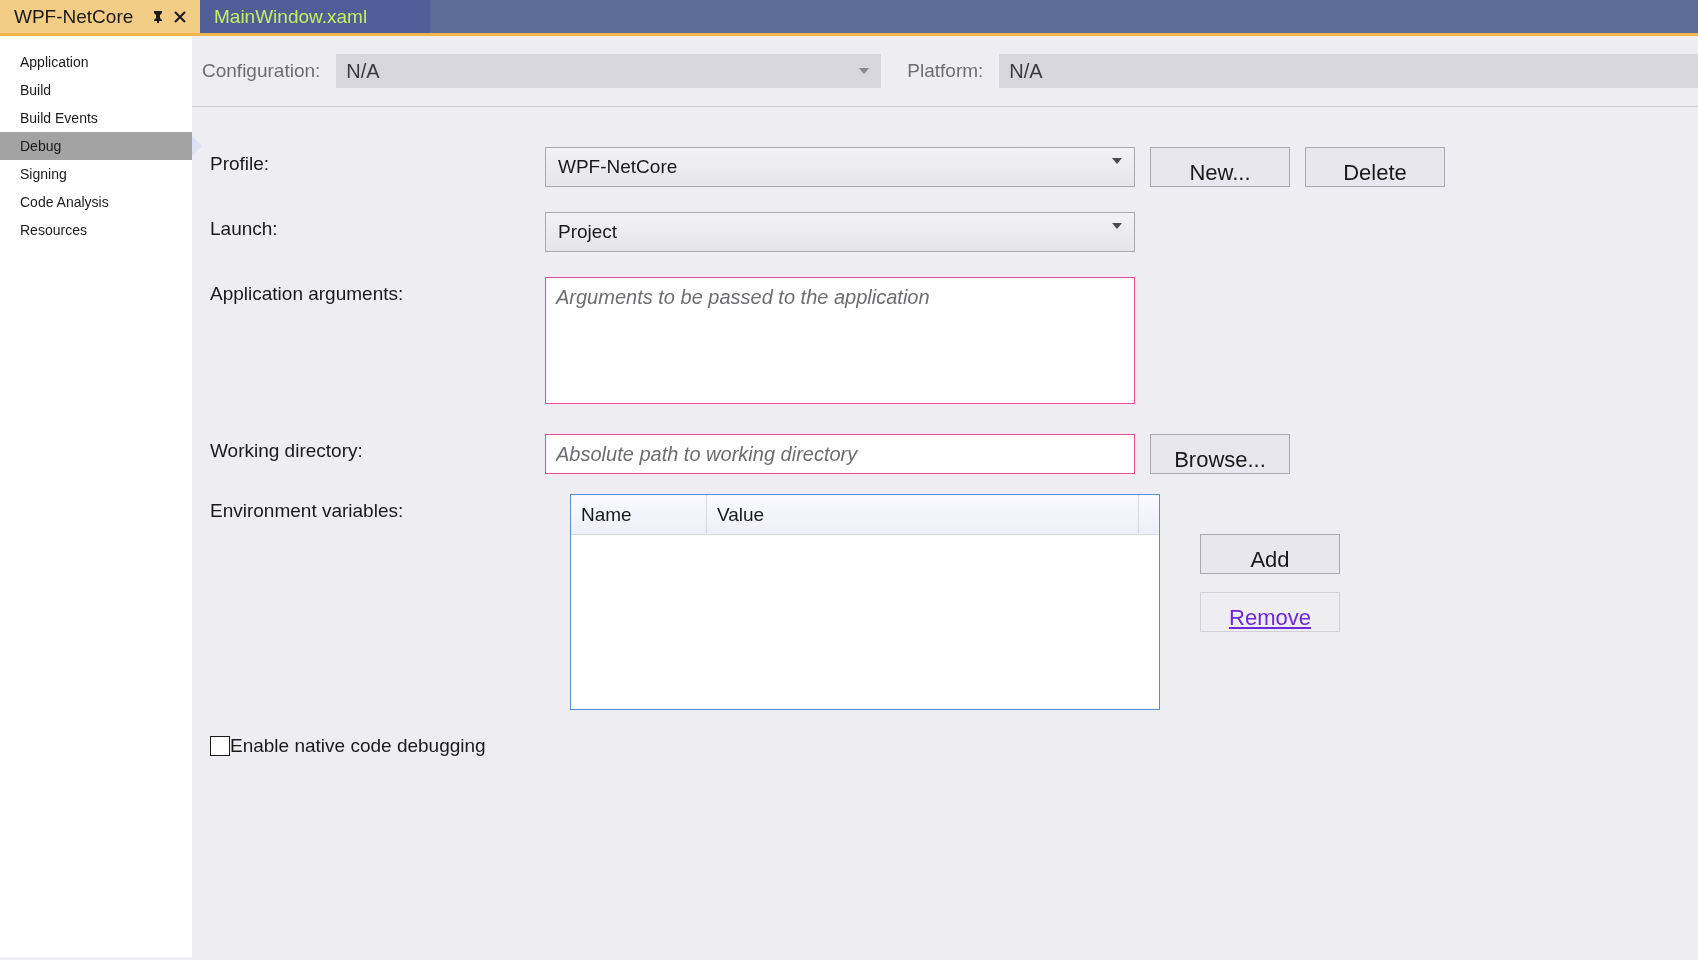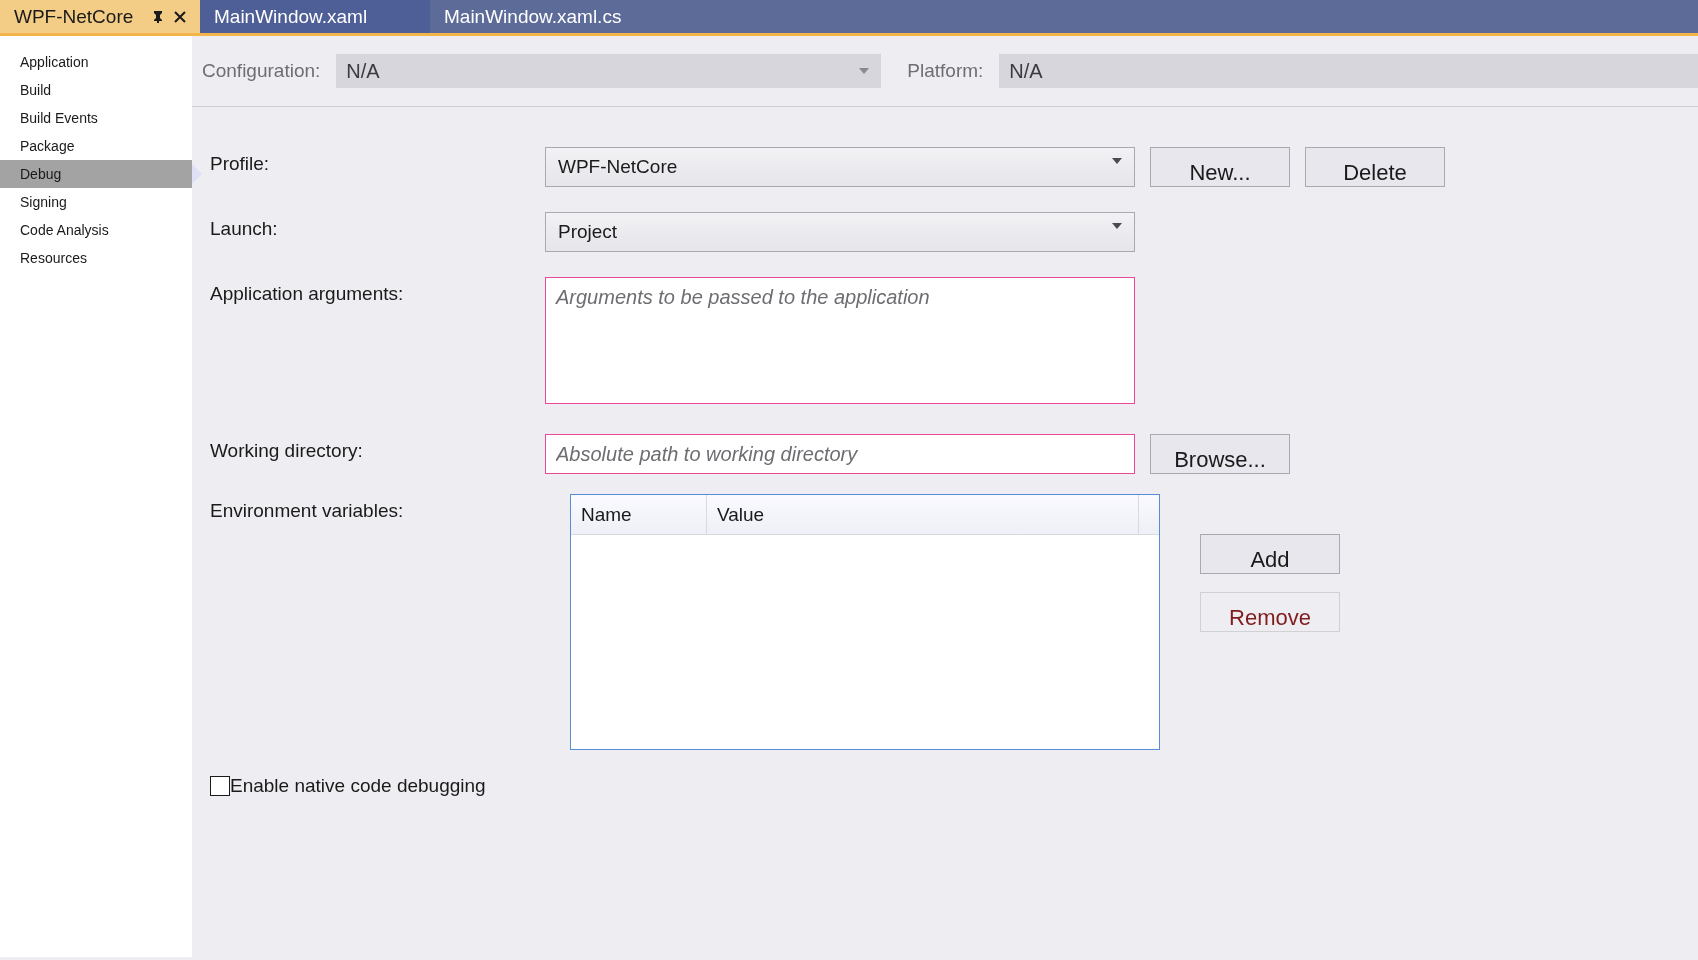--- a/index.html
+++ b/index.html
@@ -11,21 +11,21 @@
     display: flex;
     height: 36px;
     background: #5d6b99;
     border-bottom: 3px solid #f3b54a;
     align-items: stretch;
   }
   .tab {
     display: flex;
     align-items: center;
     padding: 0 14px;
-    color: #ffffff;
+    color: #bef264;
     font-size: 19px;
     cursor: pointer;
     gap: 10px;
     min-width: 200px;
   }
   .tab.active {
     background: #f3cd85;
     color: #1a1a1a;
   }
   .tab.inactive-selected { background: #4e5e96; }
@@ -128,40 +128,41 @@
     justify-content: center;
     background: #e7e7ed;
     border: 1px solid #a9a9b0;
     height: 40px;
     font-size: 22px;
     cursor: pointer;
   }
   .btn.disabled {
     background: #eeeef2;
     border: 1px solid #d0d0d6;
-    color: #7f1d1d;
+    color: #6d28d9;
     cursor: default;
+    text-decoration: underline;
   }
   textarea.argbox, input.txtbox {
     width: 100%;
     font-family: Liberation Sans, sans-serif;
     font-size: 20px;
     border: 1px solid #ec4899;
     background: #ffffff;
     padding: 8px 10px;
     resize: none;
   }
   textarea.argbox { height: 127px; font-style: normal; }
   textarea.argbox::placeholder, input.txtbox::placeholder { font-style: italic; color: #6d6d72; }
   input.txtbox { height: 40px; }
 
   .envtable {
     border: 1px solid #5a8bd6;
     background: #ffffff;
-    height: 256px;
+    height: 216px;
     width: 100%;
   }
   .envtable-head {
     display: flex;
     background: linear-gradient(#fafaff, #eef0f7);
     border-bottom: 1px solid #d9d9e0;
     height: 40px;
     align-items: center;
   }
   .envtable-head .col {
@@ -212,31 +213,27 @@
     </span>
     <span>
       <svg viewBox="0 0 12 12">
           <path class="close-icon" d="M1 1l10 10M11 1L1 11" fill="none"></path>
         </svg>
     </span>
   </div>
   <div class="tab inactive-selected" style="min-width:230px;">
     <span class="tab-label">MainWindow.xaml</span>
   </div>
-  <div class="tab" style="min-width:290px;">
-    <span class="tab-label">MainWindow.xaml.cs</span>
-  </div>
 </div>
 
 <div class="workspace">
   <div class="sidebar">
     <div class="sidebar-item"><span>Application</span></div>
     <div class="sidebar-item"><span>Build</span></div>
     <div class="sidebar-item"><span>Build Events</span></div>
-    <div class="sidebar-item"><span>Package</span></div>
     <div class="sidebar-item selected"><span>Debug</span></div>
     <div class="sidebar-item"><span>Signing</span></div>
     <div class="sidebar-item"><span>Code Analysis</span></div>
     <div class="sidebar-item"><span>Resources</span></div>
   </div>
 
   <div class="content">
     <div class="config-row">
       <span class="config-label">Configuration:</span>
       <div class="config-select c1">

